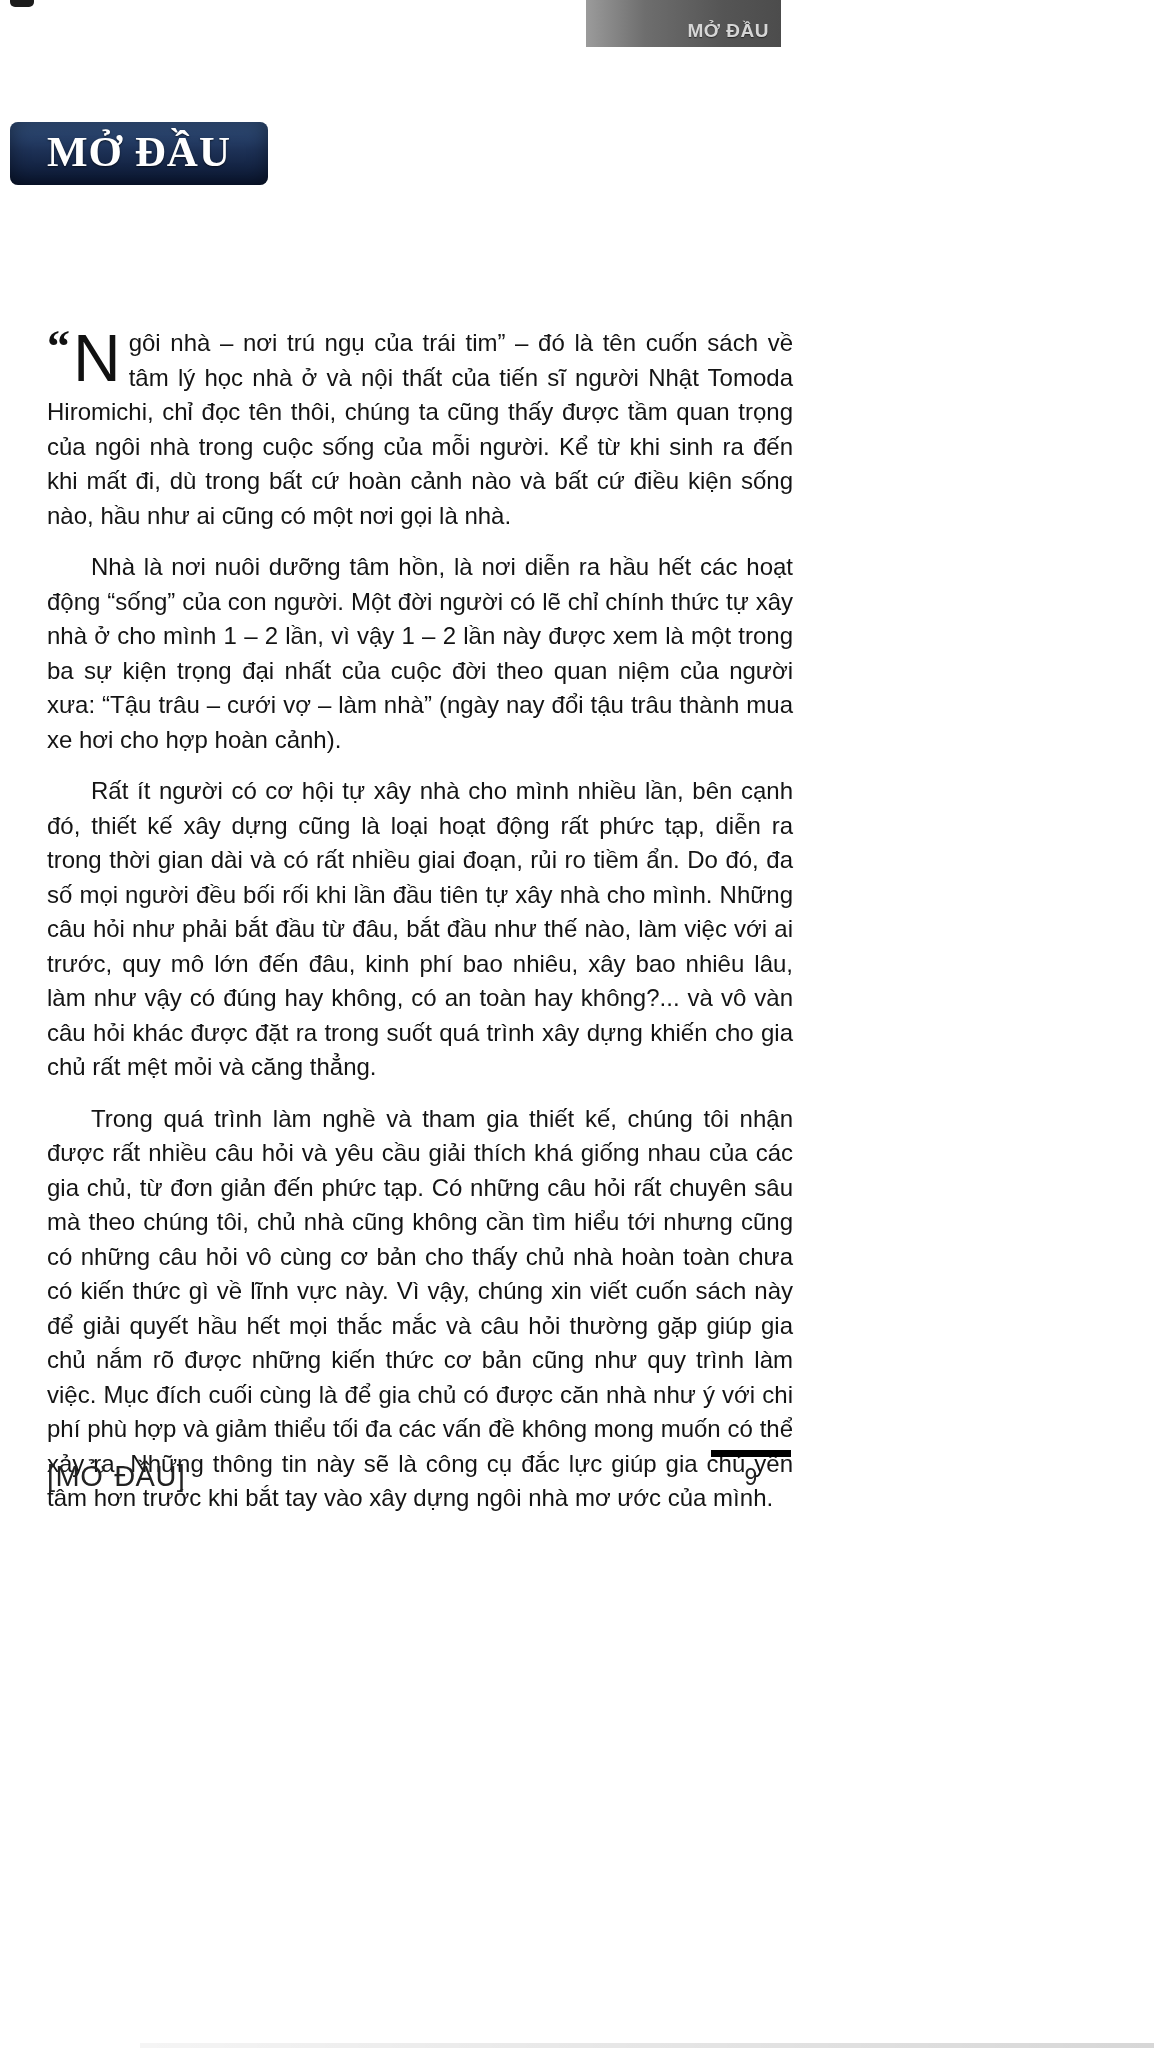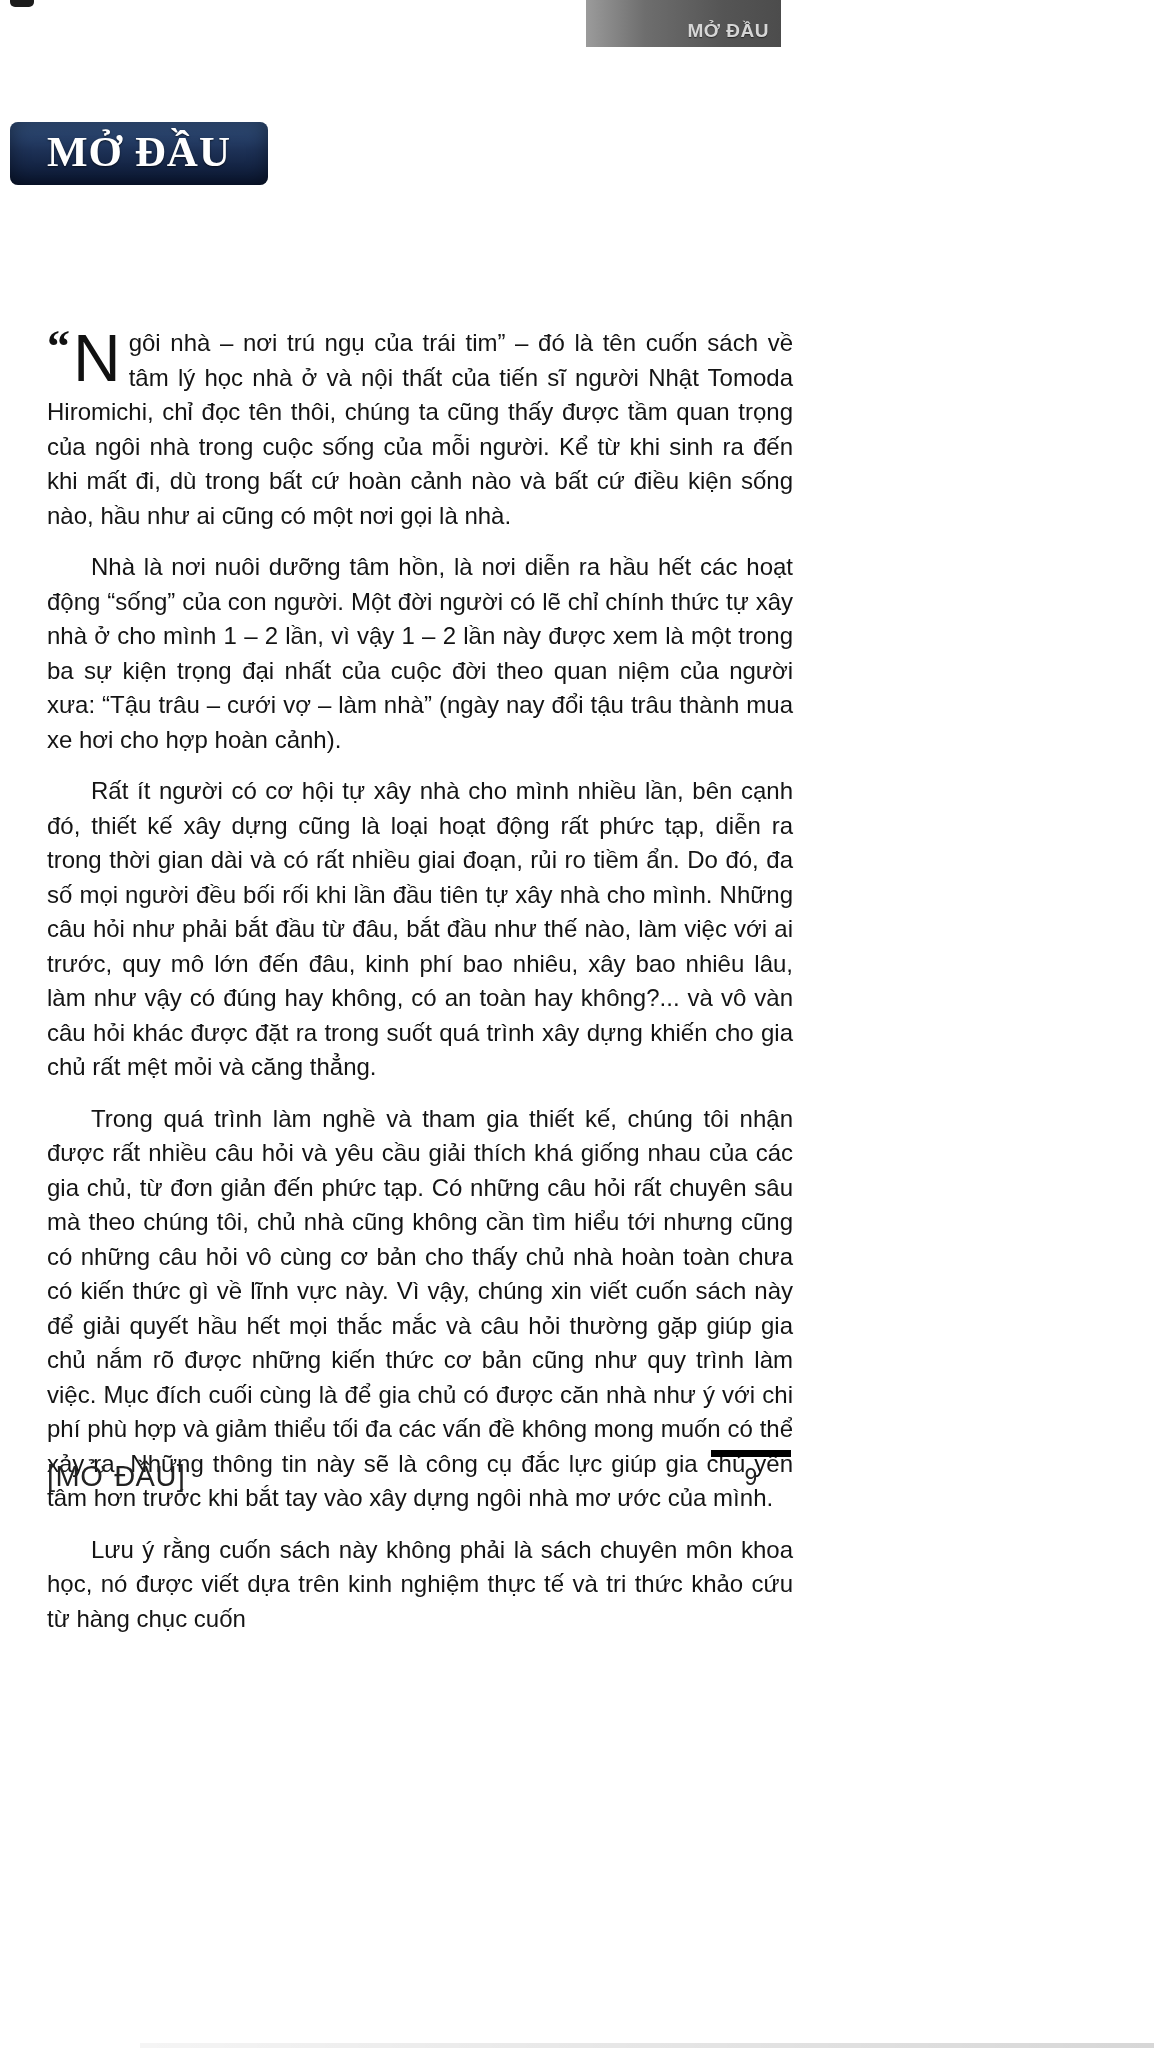--- a/index.html
+++ b/index.html
@@ -165,21 +165,20 @@
     <p class="para">
       <span class="dropcap-group">
         <span class="big-quote">“</span>
         <span class="drop-cap">N</span>
       </span>
       <span>gôi nhà – nơi trú ngụ của trái tim” – đó là tên cuốn sách về tâm lý học nhà ở và nội thất của tiến sĩ người Nhật Tomoda Hiromichi, chỉ đọc tên thôi, chúng ta cũng thấy được tầm quan trọng của ngôi nhà trong cuộc sống của mỗi người. Kể từ khi sinh ra đến khi mất đi, dù trong bất cứ hoàn cảnh nào và bất cứ điều kiện sống nào, hầu như ai cũng có một nơi gọi là nhà.</span>
     </p>
     <p class="para indent">Nhà là nơi nuôi dưỡng tâm hồn, là nơi diễn ra hầu hết các hoạt động “sống” của con người. Một đời người có lẽ chỉ chính thức tự xây nhà ở cho mình 1 – 2 lần, vì vậy 1 – 2 lần này được xem là một trong ba sự kiện trọng đại nhất của cuộc đời theo quan niệm của người xưa: “Tậu trâu – cưới vợ – làm nhà” (ngày nay đổi tậu trâu thành mua xe hơi cho hợp hoàn cảnh).</p>
     <p class="para indent">Rất ít người có cơ hội tự xây nhà cho mình nhiều lần, bên cạnh đó, thiết kế xây dựng cũng là loại hoạt động rất phức tạp, diễn ra trong thời gian dài và có rất nhiều giai đoạn, rủi ro tiềm ẩn. Do đó, đa số mọi người đều bối rối khi lần đầu tiên tự xây nhà cho mình. Những câu hỏi như phải bắt đầu từ đâu, bắt đầu như thế nào, làm việc với ai trước, quy mô lớn đến đâu, kinh phí bao nhiêu, xây bao nhiêu lâu, làm như vậy có đúng hay không, có an toàn hay không?... và vô vàn câu hỏi khác được đặt ra trong suốt quá trình xây dựng khiến cho gia chủ rất mệt mỏi và căng thẳng.</p>
     <p class="para indent">Trong quá trình làm nghề và tham gia thiết kế, chúng tôi nhận được rất nhiều câu hỏi và yêu cầu giải thích khá giống nhau của các gia chủ, từ đơn giản đến phức tạp. Có những câu hỏi rất chuyên sâu mà theo chúng tôi, chủ nhà cũng không cần tìm hiểu tới nhưng cũng có những câu hỏi vô cùng cơ bản cho thấy chủ nhà hoàn toàn chưa có kiến thức gì về lĩnh vực này. Vì vậy, chúng xin viết cuốn sách này để giải quyết hầu hết mọi thắc mắc và câu hỏi thường gặp giúp gia chủ nắm rõ được những kiến thức cơ bản cũng như quy trình làm việc. Mục đích cuối cùng là để gia chủ có được căn nhà như ý với chi phí phù hợp và giảm thiểu tối đa các vấn đề không mong muốn có thể xảy ra. Những thông tin này sẽ là công cụ đắc lực giúp gia chủ yên tâm hơn trước khi bắt tay vào xây dựng ngôi nhà mơ ước của mình.</p>
-    <p class="para indent">Lưu ý rằng cuốn sách này không phải là sách chuyên môn khoa học, nó được viết dựa trên kinh nghiệm thực tế và tri thức khảo cứu từ hàng chục cuốn</p>
   </div>
 
   <span class="footer-left">[MỞ ĐẦU]</span>
 
   <div class="page-bar"></div>
 
   <span class="page-num">9</span>
 
   <div class="bottom-artifact"></div>
 

